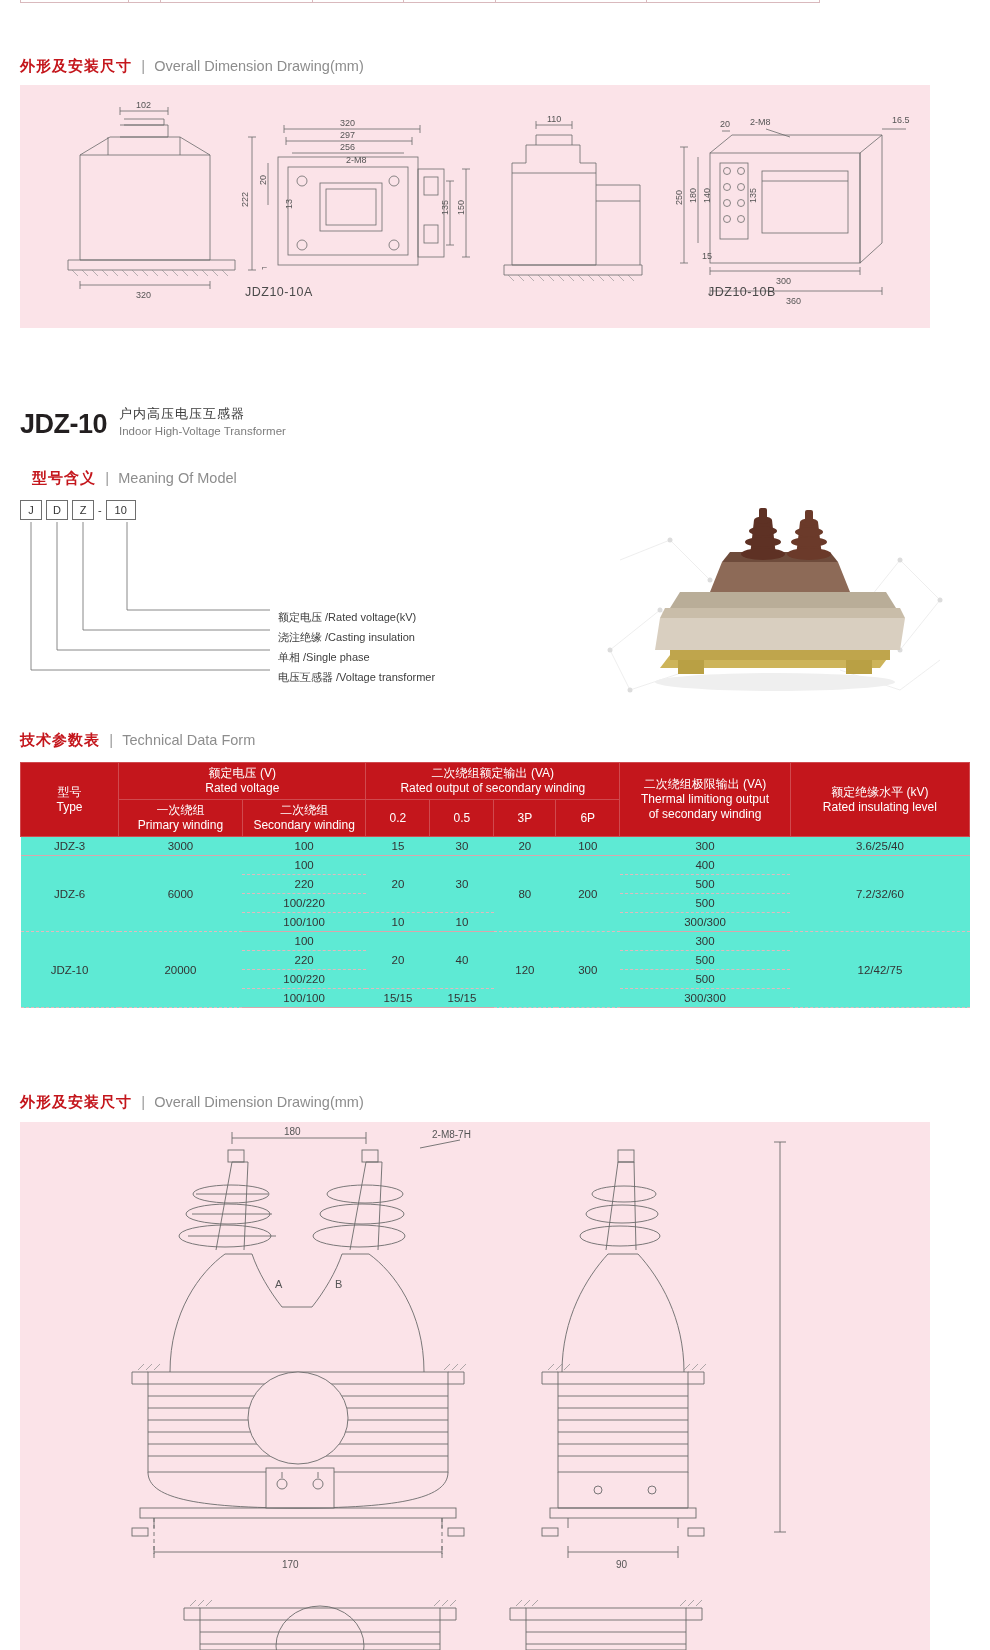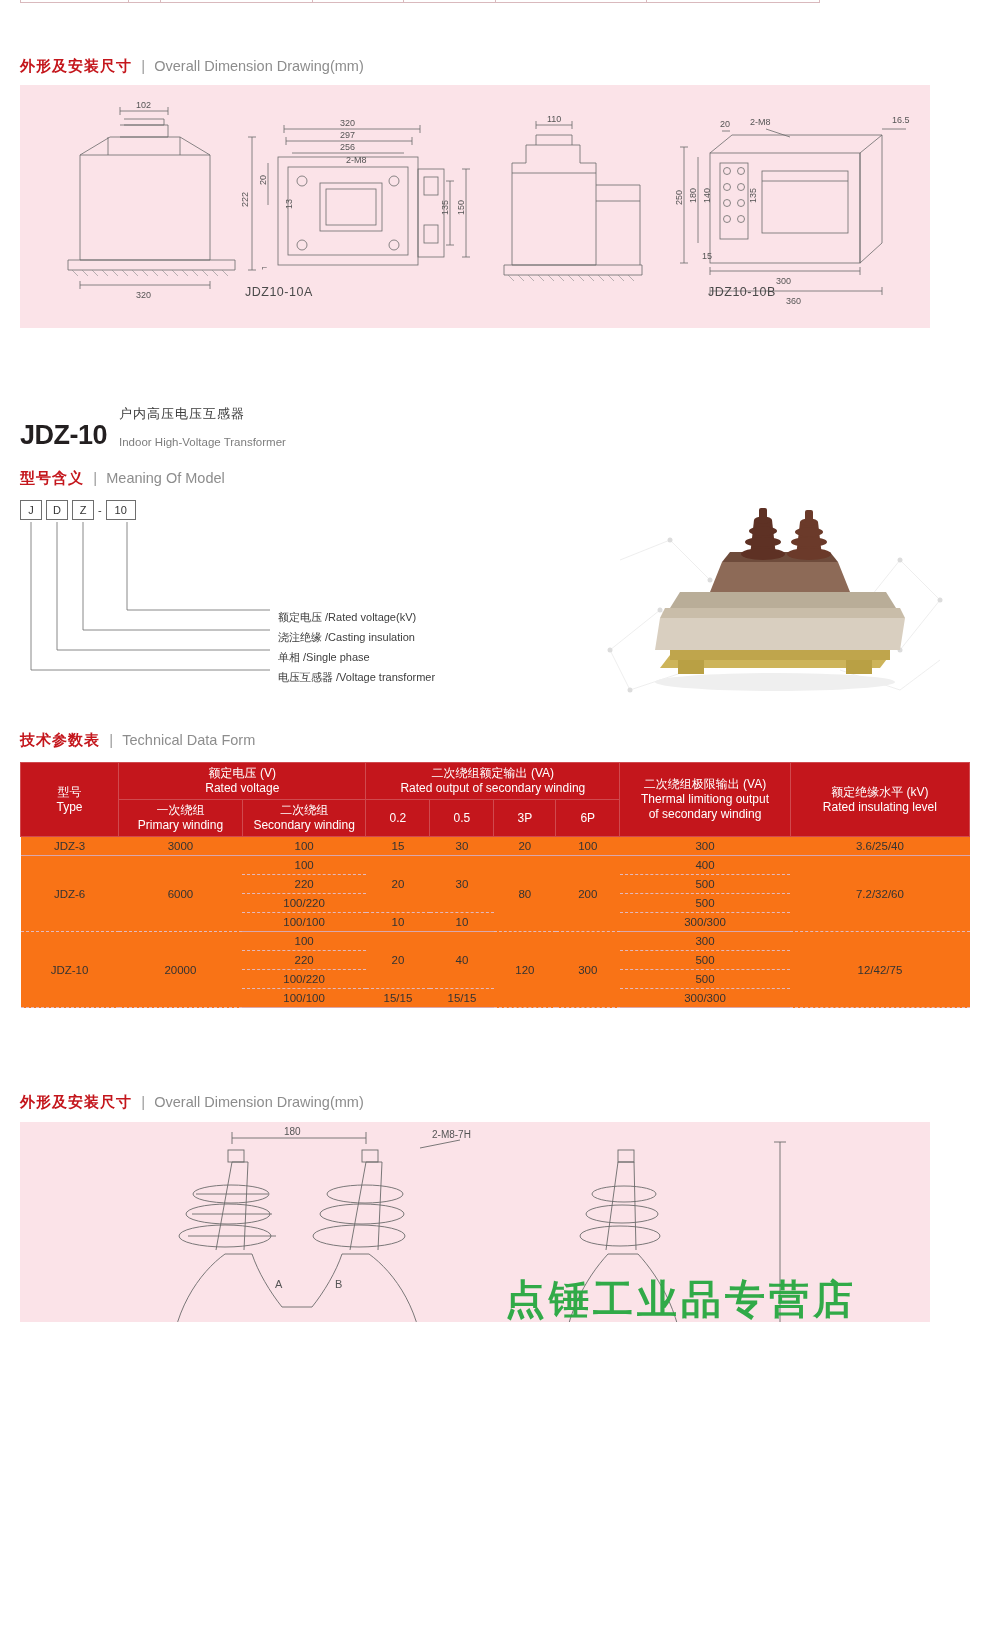--- a/index.html
+++ b/index.html
@@ -4,21 +4,21 @@
 <style>
   * { box-sizing: border-box; }
   html, body { margin:0; padding:0; }
   body {
     width: 990px;
     background: #ffffff;
     font-family: "Liberation Sans", sans-serif;
     color: #231f20;
     -webkit-font-smoothing: antialiased;
   }
-  .page { position: relative; width: 990px; height: 1322px; overflow: hidden; }
+  .page { position: relative; width: 990px; height: 1650px; overflow: hidden; }
 
   
   .top-table-wrap { position:absolute; left:0; top:0; width:990px; height:22px; overflow:hidden; }
   .top-table { position:absolute; left:20px; top:-26px; width:800px; border-collapse:collapse; }
   .top-table td {
     border:1px solid #d9b9bd;
     height:28px;
     text-align:center;
     font-size:12px;
     color:#7a7a7a;
@@ -32,21 +32,21 @@
   .sec-head .en { color:#8d8d8d; font-weight:normal; font-size:14.5px; }
 
   
   .pink-panel { background:#fbe3e8; position:absolute; }
 
   
   .prod-title { position:absolute; left:20px; top:405px; display:flex; align-items:flex-end; }
   .prod-title .model { font-size:27px; font-weight:bold; letter-spacing:-0.5px; color:#231f20; font-family:"Liberation Sans", sans-serif;}
   .prod-title .names { margin-left:12px; padding-bottom:3px;}
   .prod-title .cn2 { font-size:13px; color:#3b3b3b; letter-spacing:1px; display:block; }
-  .prod-title .en2 { font-size:11.5px; color:#7d7d7d; display:block; margin-top:13px;}
+  .prod-title .en2 { font-size:11.5px; color:#7d7d7d; display:block; margin-top:2px;}
 
   
   .meaning { position:absolute; left:20px; top:500px; width:520px; height:190px; }
   .boxrow { display:flex; align-items:center; }
   .mbox {
     width:22px; height:20px; border:1px solid #6e6e6e; font-size:11px;
     display:flex; align-items:center; justify-content:center; margin-right:4px; color:#333;
   }
   .mbox.wide { width:30px; }
   .dash { font-size:11px; margin-right:4px; color:#333; }
@@ -54,21 +54,21 @@
   .lbl { position:absolute; font-size:11px; color:#3d3d3d; white-space:nowrap; }
 
   
   table.tech { position:absolute; left:20px; top:762px; width:950px; border-collapse:collapse; }
   table.tech th {
     background:#c4161c; color:#fff; font-weight:normal; font-size:12px; line-height:1.25;
     border:1px solid #d0494e; padding:3px 2px; text-align:center;
   }
   table.tech td {
     border-bottom:1px dashed #e2b9bd; font-size:11.5px; color:#333; text-align:center;
-    padding:3px 2px; background:#f97316;
+    padding:3px 2px; background:#5eead4;
   }
   table.tech td.solidline { border-bottom:1px solid #d9a7ac; }
   table.tech .cn-th { display:block; }
   table.tech .en-th { display:block; }
 
   
   .watermark {
     position:absolute; left:505px; top:1272px; font-size:40px; color:#27a840;
     font-weight:bold; letter-spacing:4px; font-family:"Liberation Sans", sans-serif;
     opacity:0.95; white-space:nowrap;
@@ -211,21 +211,21 @@
   </div>
 
   <div class="prod-title">
     <span class="model">JDZ-10</span>
     <span class="names">
       <span class="cn2">户内高压电压互感器</span>
       <span class="en2">Indoor High-Voltage Transformer</span>
     </span>
   </div>
 
-  <div class="sec-head" style="position:absolute; left:0; top:470px;">
+  <div class="sec-head" style="position:absolute; left:12px; top:470px;">
     <span class="cn">型号含义</span>
     <span class="bar">|</span>
     <span class="en">Meaning Of Model</span>
   </div>
 
   <div class="meaning">
     <div class="boxrow">
       <span class="mbox">J</span>
       <span class="mbox">D</span>
       <span class="mbox">Z</span>
@@ -518,15 +518,14 @@
         <g stroke="#8a8a8a" stroke-width="0.7">
           <path d="M170 484 L176 478 M178 484 L184 478 M186 484 L192 478"></path>
           <path d="M414 484 L420 478 M422 484 L428 478 M430 484 L436 478"></path>
           <path d="M496 484 L502 478 M504 484 L510 478 M512 484 L518 478"></path>
           <path d="M660 484 L666 478 M668 484 L674 478 M676 484 L682 478"></path>
         </g>
       </g>
     </svg>
   </div>
 
-  <div class="watermark">点锤工业品专营店</div>
 
 </div>
 
 </body></html>

